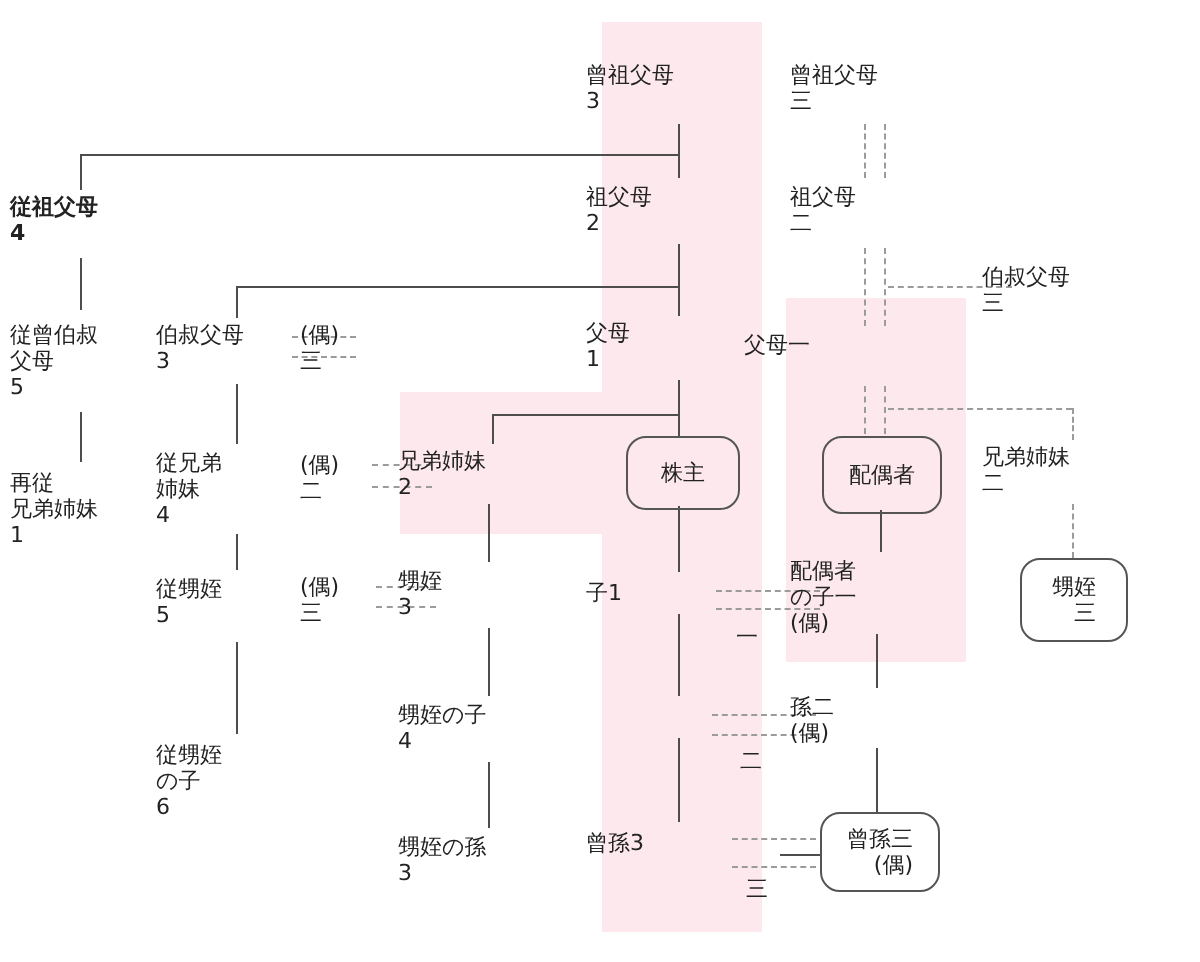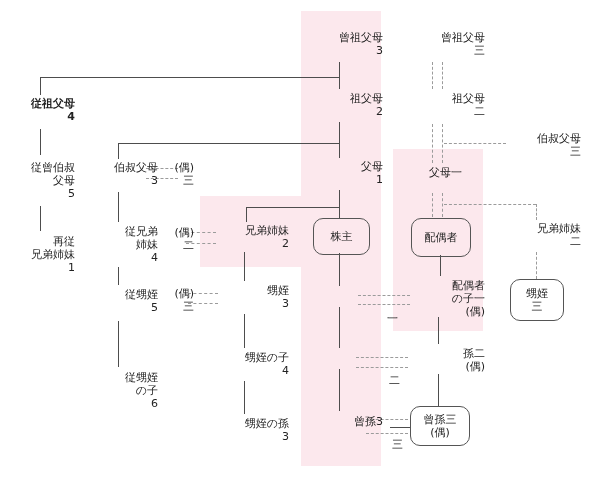--- a/index.html
+++ b/index.html
@@ -2,26 +2,26 @@
 <html><head>
 <meta charset="utf-8">
 <style>
   html,body{margin:0;padding:0;background:#ffffff;}
   .stage{
     position:relative;width:600px;height:481px;background:#ffffff;overflow:hidden;
     font-family:"DejaVu Sans","Liberation Sans",sans-serif;
   }
   .pink{position:absolute;background:#fce8ed;}
   .node{
-    position:absolute;text-align:right;font-size:11px;line-height:1.2;
+    position:absolute;text-align:left;font-size:11px;line-height:1.2;
     color:#222222;white-space:pre-line;
   }
   .rbox{
     position:absolute;border:1.4px solid #555555;border-radius:10px;
-    display:flex;align-items:center;justify-content:center;text-align:center;
+    display:flex;align-items:center;justify-content:center;text-align:right;
     font-size:11px;line-height:1.2;color:#222222;white-space:pre-line;background:transparent;
   }
   .sh{position:absolute;height:0;border-top:1px solid #4d4d4d;}
   .sv{position:absolute;width:0;border-left:1px solid #4d4d4d;}
   .dh{position:absolute;height:0;border-top:1px dashed #9b9b9b;}
   .dv{position:absolute;width:0;border-left:1px dashed #9b9b9b;}
 </style>
 </head>
 <body>
 
@@ -115,20 +115,21 @@
   <div class="node" style="left:199px;top:417px;width:90px;">甥姪の孫
 3</div>
 
   <div class="node" style="left:293px;top:31px;width:90px;">曾祖父母
 3</div>
   <div class="node" style="left:293px;top:92px;width:90px;">祖父母
 2</div>
   <div class="node" style="left:293px;top:160px;width:90px;">父母
 1</div>
   <div class="rbox" style="left:313px;top:218px;width:55px;height:35px;">株主</div>
+  <div class="node" style="left:293px;top:290px;width:90px;">子1</div>
   <div class="node" style="left:293px;top:415px;width:90px;">曾孫3</div>
 
   <div class="node" style="left:395px;top:31px;width:90px;">曾祖父母
 三</div>
   <div class="node" style="left:395px;top:92px;width:90px;">祖父母
 二</div>
   <div class="node" style="left:372px;top:166px;width:90px;">父母一</div>
   <div class="rbox" style="left:411px;top:218px;width:58px;height:37px;">配偶者</div>
   <div class="node" style="left:395px;top:279px;width:90px;">配偶者
 の子一

